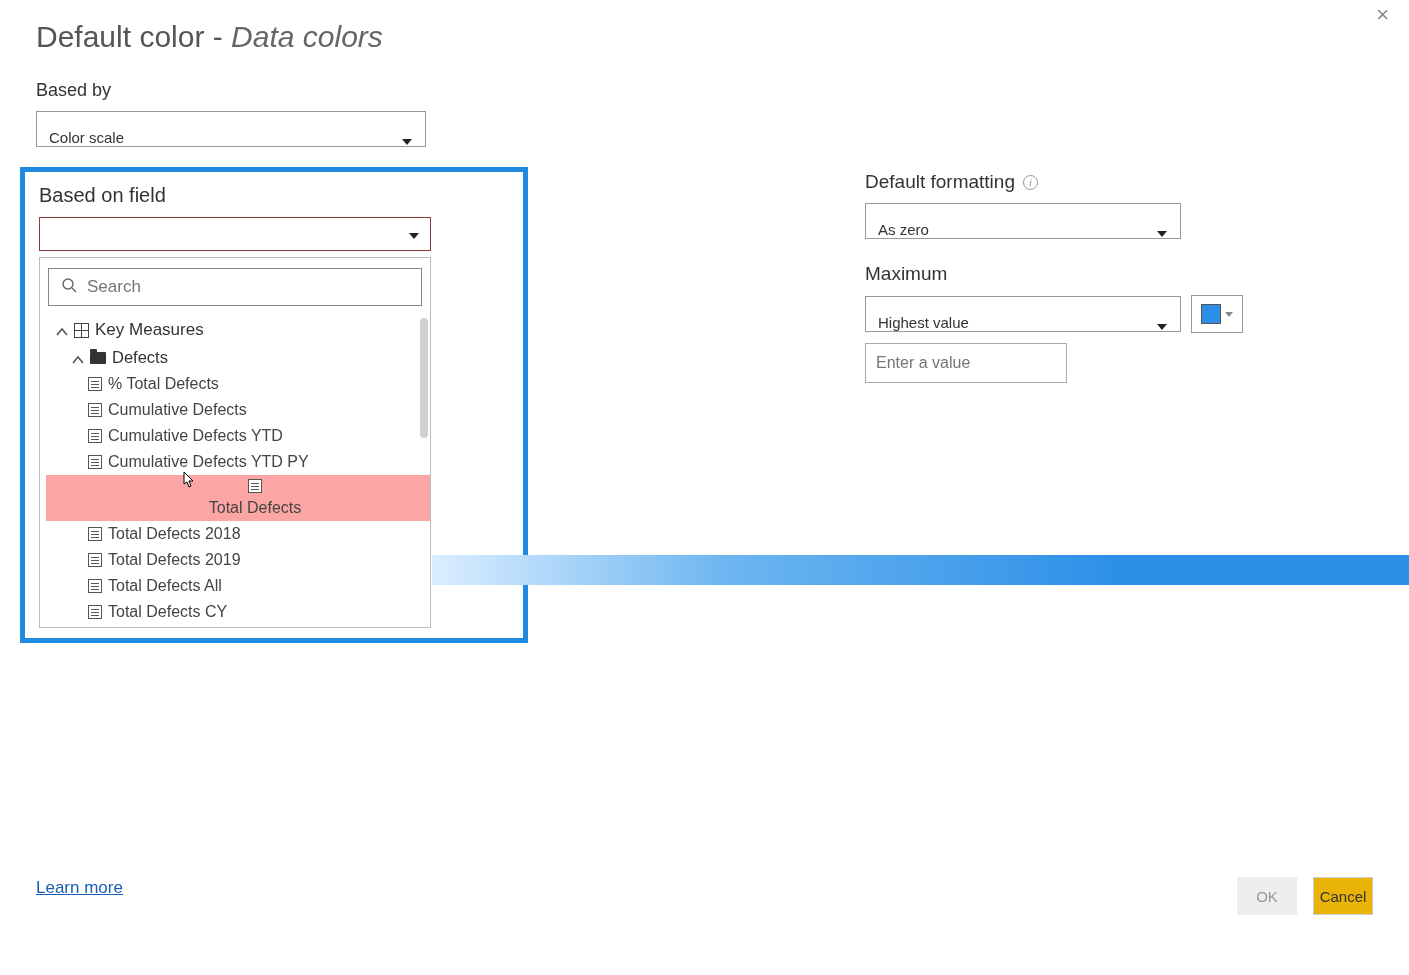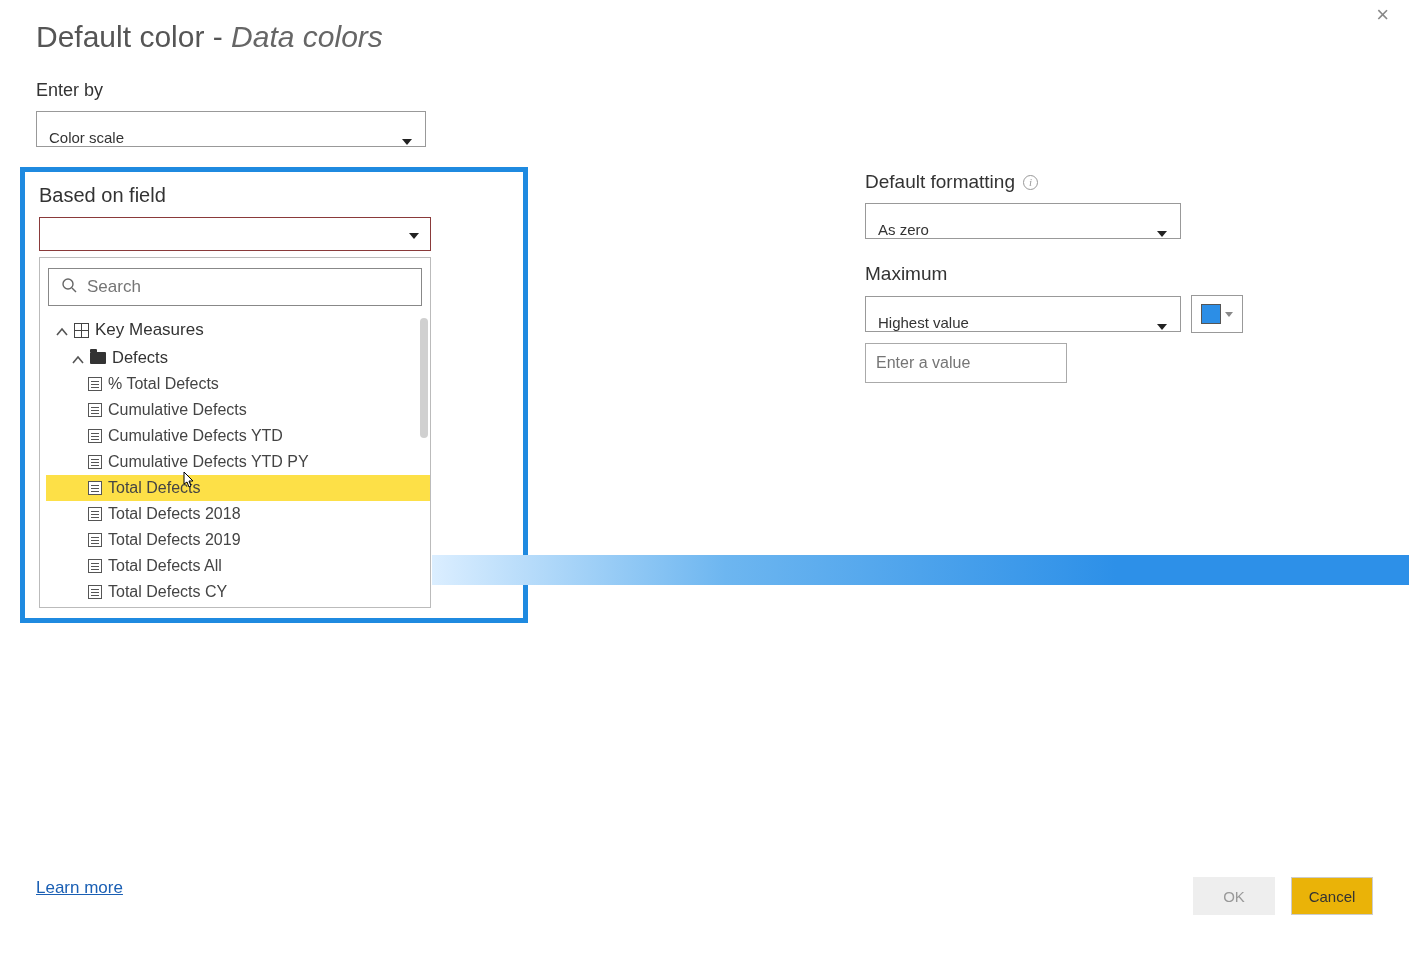--- a/index.html
+++ b/index.html
@@ -91,21 +91,21 @@
     overflow: hidden;
   }
   .tree-row {
     display: flex; align-items: center; gap: 6px;
     padding: 4px 8px; font-size: 16.5px; color: #333;
     cursor: pointer;
   }
   .tree-row.level1 { padding-left: 10px; font-size:17px; }
   .tree-row.level2 { padding-left: 26px; font-size:16.5px;}
   .tree-row.leaf   { padding-left: 42px; font-size:16px; color:#444;}
-  .tree-row.hover  { background: #fde047; }
+  .tree-row.hover  { background: #fca5a5; flex-direction: column; }
   .tree-scroll {
     position:absolute; right:2px; top:4px; width:8px; height:120px;
     background:#d0d0d0; border-radius:4px;
   }
 
   .meas-icon {
     width:14px; height:14px; border:1px solid #555; background:#fff;
     display:inline-block; position:relative;
   }
   .meas-icon::before, .meas-icon::after {
@@ -170,21 +170,21 @@
 
   .footer {
     position:absolute; left:36px; right:36px; bottom:60px;
     display:flex; align-items:center; justify-content:space-between;
   }
   .learn-link {
     color:#1a5fb4; font-size:17px; text-decoration:underline; cursor:pointer;
   }
   .btns { display:flex; gap:16px; }
   .btn {
-    width:82px; height:38px; font-size:15px;
+    width:60px; height:38px; font-size:15px;
     display:flex; align-items:center; justify-content:center;
     cursor:pointer;
     margin-top:17px;
   }
   .btn.ok { background:#eee; color:#999; border:1px solid #eee;}
   .btn.cancel { background:#eab308; border:1px solid #ccc; color:#333;}
 
   .cursor-pointer-icon {
     position:absolute;
     left:133px;
@@ -199,21 +199,21 @@
 
 <div class="close-x">×</div>
 
 <div class="dialog">
 
   <h1 class="title">
     <span>Default color - </span><span class="italic">Data colors</span>
   </h1>
 
   <div>
-    <div class="label">Enter by</div>
+    <div class="label">Based by</div>
     <div class="select-ctrl">
       <span>Color scale</span>
       <span class="chev-down">
         <svg viewBox="0 0 12 12">
             <path d="M1 3 L6 9 L11 3" fill="#222"></path>
           </svg>
       </span>
     </div>
   </div>
 

